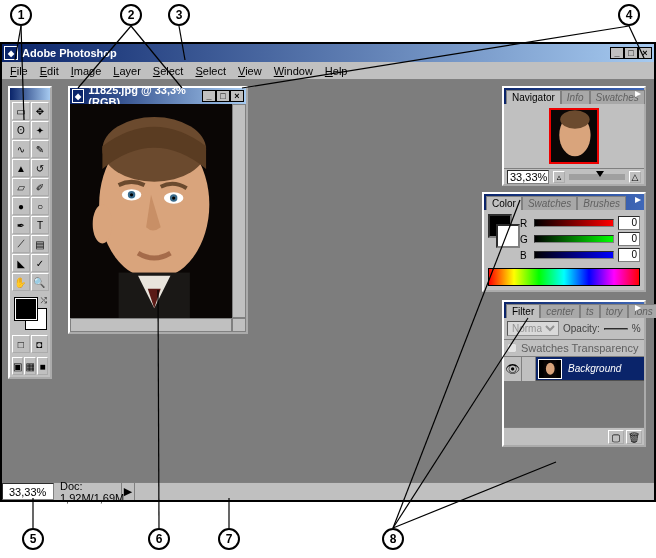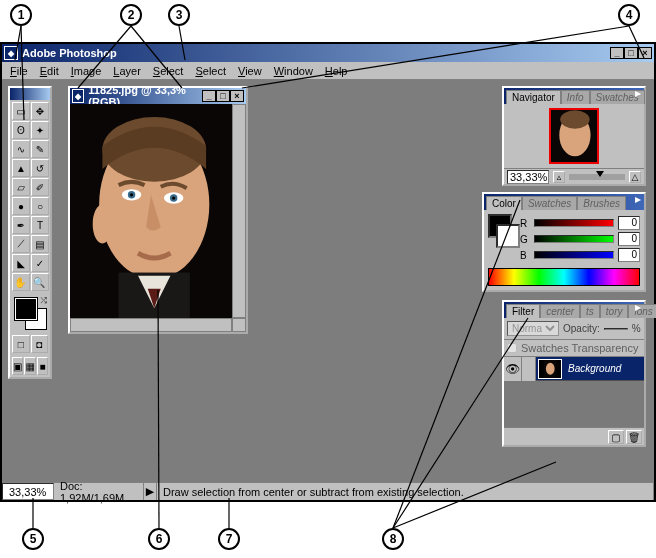--- a/index.html
+++ b/index.html
@@ -15,21 +15,21 @@
   .titlebar .app-icon { width:14px; height:14px; background:#0a246a; border:1px solid #fff; margin-right:4px; display:flex; align-items:center; justify-content:center; font-size:8px;}
   .win-controls { margin-left:auto; display:flex; gap:0; }
   .win-btn { width:14px; height:12px; background:#c0c0c0; border:1px solid #000; color:#000; font-size:9px; line-height:10px; text-align:center; cursor:pointer;}
   .menubar { height:18px; background:#c0c0c0; display:flex; align-items:center; padding:0 2px; border-bottom:1px solid #808080;}
   .menubar span { padding:1px 6px; cursor:pointer;}
   .menubar span:first-letter { text-decoration: underline; }
   .client { position:absolute; top:36px; left:0; right:0; bottom:18px; background:#7d7d7d; }
   .statusbar { position:absolute; bottom:0; left:0; right:0; height:18px; background:#c0c0c0; border-top:1px solid #808080; display:flex; align-items:center;}
   .status-cell { height:100%; border-right:1px solid #808080; padding:0 6px; display:flex; align-items:center;}
   .status-zoom { width:52px; background:#fff; border:1px inset #808080; }
-  .status-doc { width:90px; }
+  .status-doc { width:68px; }
   .status-tri { width:12px; display:flex; align-items:center; justify-content:center;}
   .status-hint { flex:1; }
 
   
   #toolbox { position:absolute; left:6px; top:6px; width:44px; background:#c0c0c0; border:2px outset #fff; }
   #toolbox .toolbar { height:12px; background:linear-gradient(to right,#0a246a,#a6caf0);}
   .tgrid { display:grid; grid-template-columns:1fr 1fr; padding:2px; gap:1px; }
   .tool { width:18px; height:18px; background:#c0c0c0; border:1px outset #fff; display:flex; align-items:center; justify-content:center; font-size:10px; cursor:pointer; color:#000;}
   .swatch-area { height:34px; position:relative; margin:3px;}
   .swatch-fg { position:absolute; left:2px; top:2px; width:22px; height:22px; background:#000; border:1px solid #fff; outline:1px solid #000; z-index:2;}
@@ -325,15 +325,14 @@
         </div>
       </div>
     </div>
 
   </div>
 
   <div class="statusbar">
     <div class="status-cell status-zoom">33,33%</div>
     <div class="status-cell status-doc">Doc: 1,92M/1,69M</div>
     <div class="status-cell status-tri">▶</div>
-    <div class="status-cell status-hint">Draw selection from center or subtract from existing selection.</div>
   </div>
 </div>
 
 </body></html>

